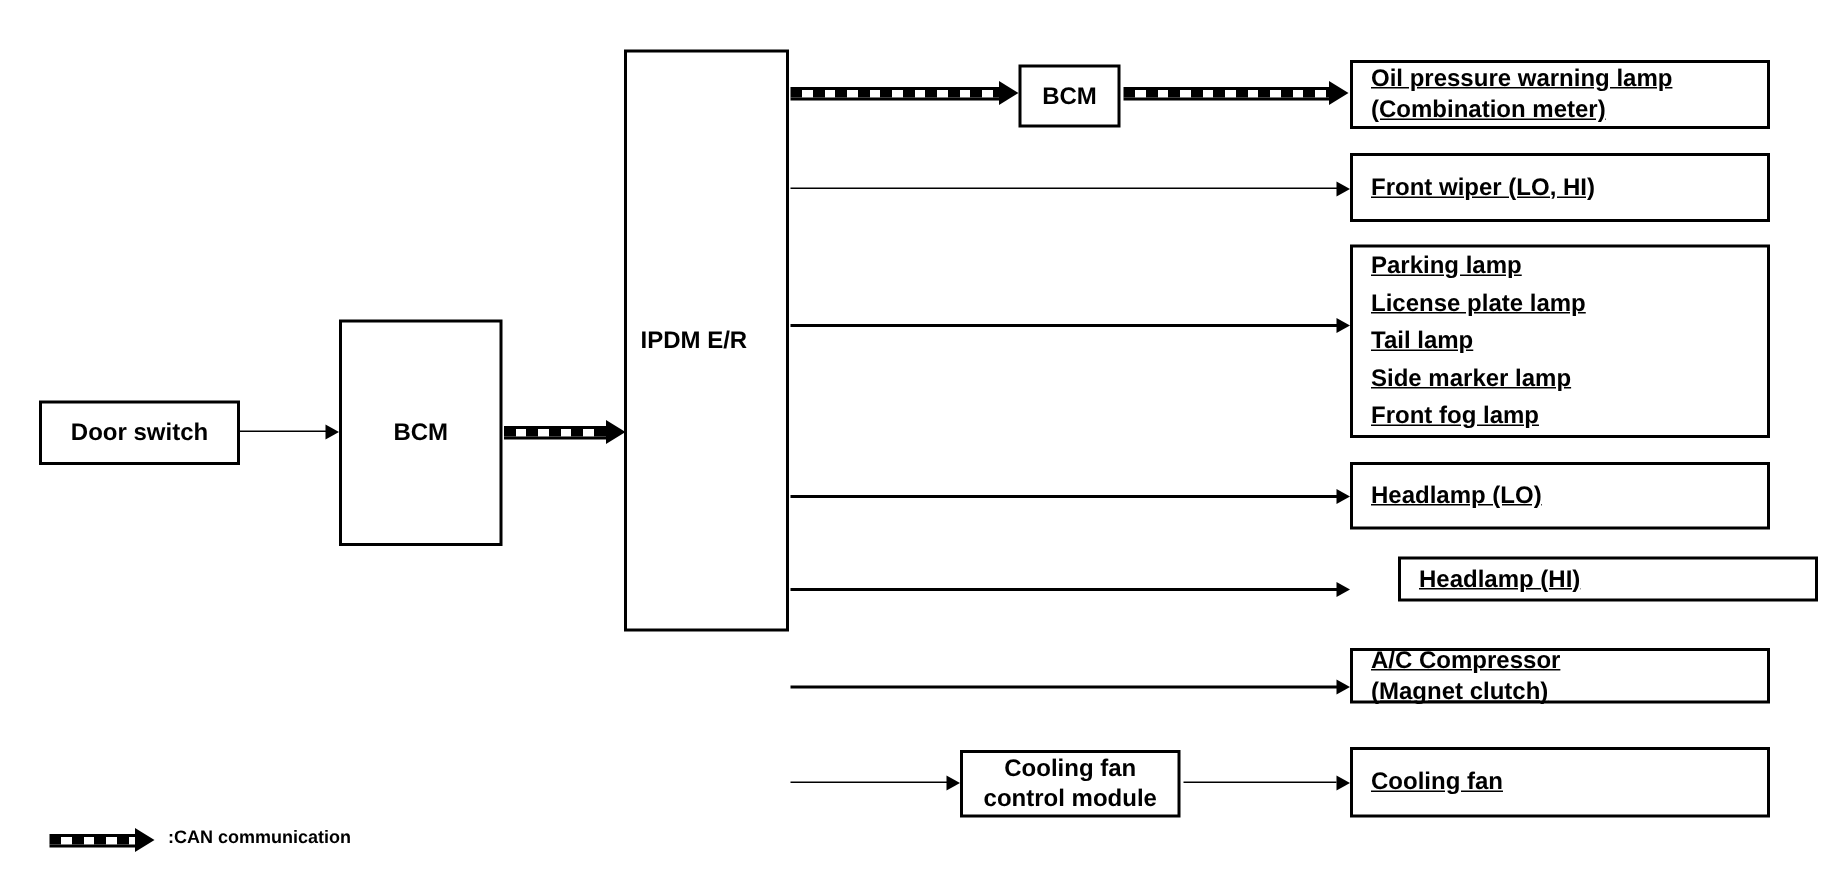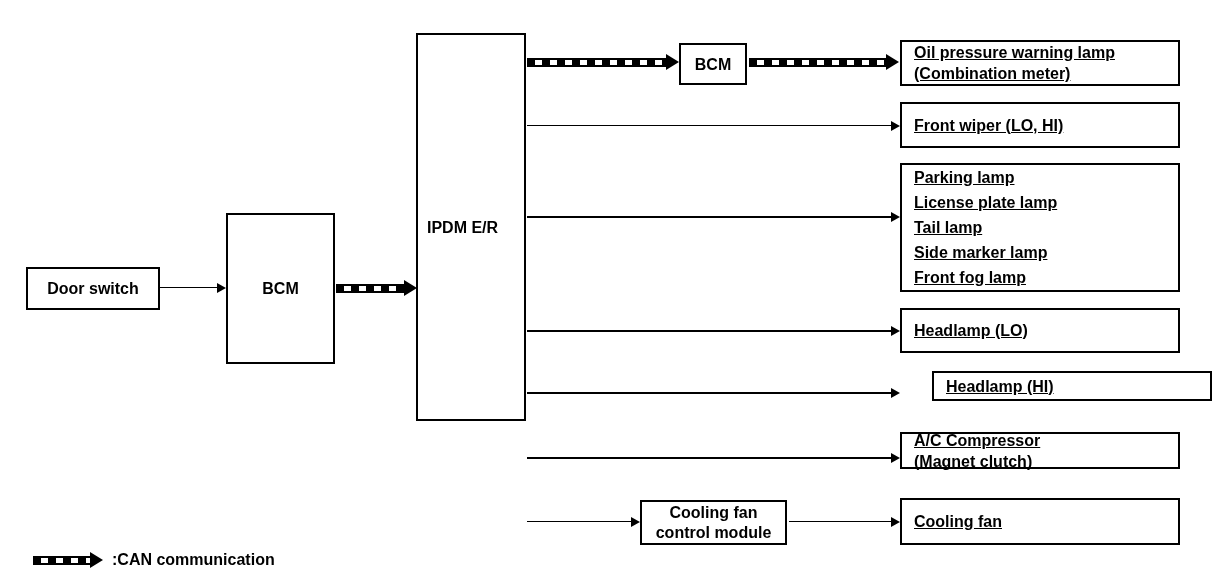--- a/index.html
+++ b/index.html
@@ -45,21 +45,21 @@
     background:repeating-linear-gradient(90deg,#000 0 8px,#fff 8px 15px);
   }
   .can-head{
     position:absolute;width:0;height:0;
     border-left:13px solid #000;
     border-top:8px solid transparent;
     border-bottom:8px solid transparent;
   }
   .legend-label{
     position:absolute;
-    font-size:16px;
+    font-size:12px;
     white-space:nowrap;
   }
   
   .n-door{left:26px;top:267px;width:134px;height:43px;}
   .n-bcm-left{left:226px;top:213px;width:109px;height:151px;}
   .n-ipdm{left:416px;top:33px;width:110px;height:388px;padding-left:9px;}
   .n-bcm-top{left:679px;top:43px;width:68px;height:42px;}
   .n-cfcm{left:640px;top:500px;width:147px;height:45px;line-height:20px;}
   .n-t0{left:900px;top:40px;width:280px;height:46px;}
   .n-t1{left:900px;top:102px;width:280px;height:46px;}

